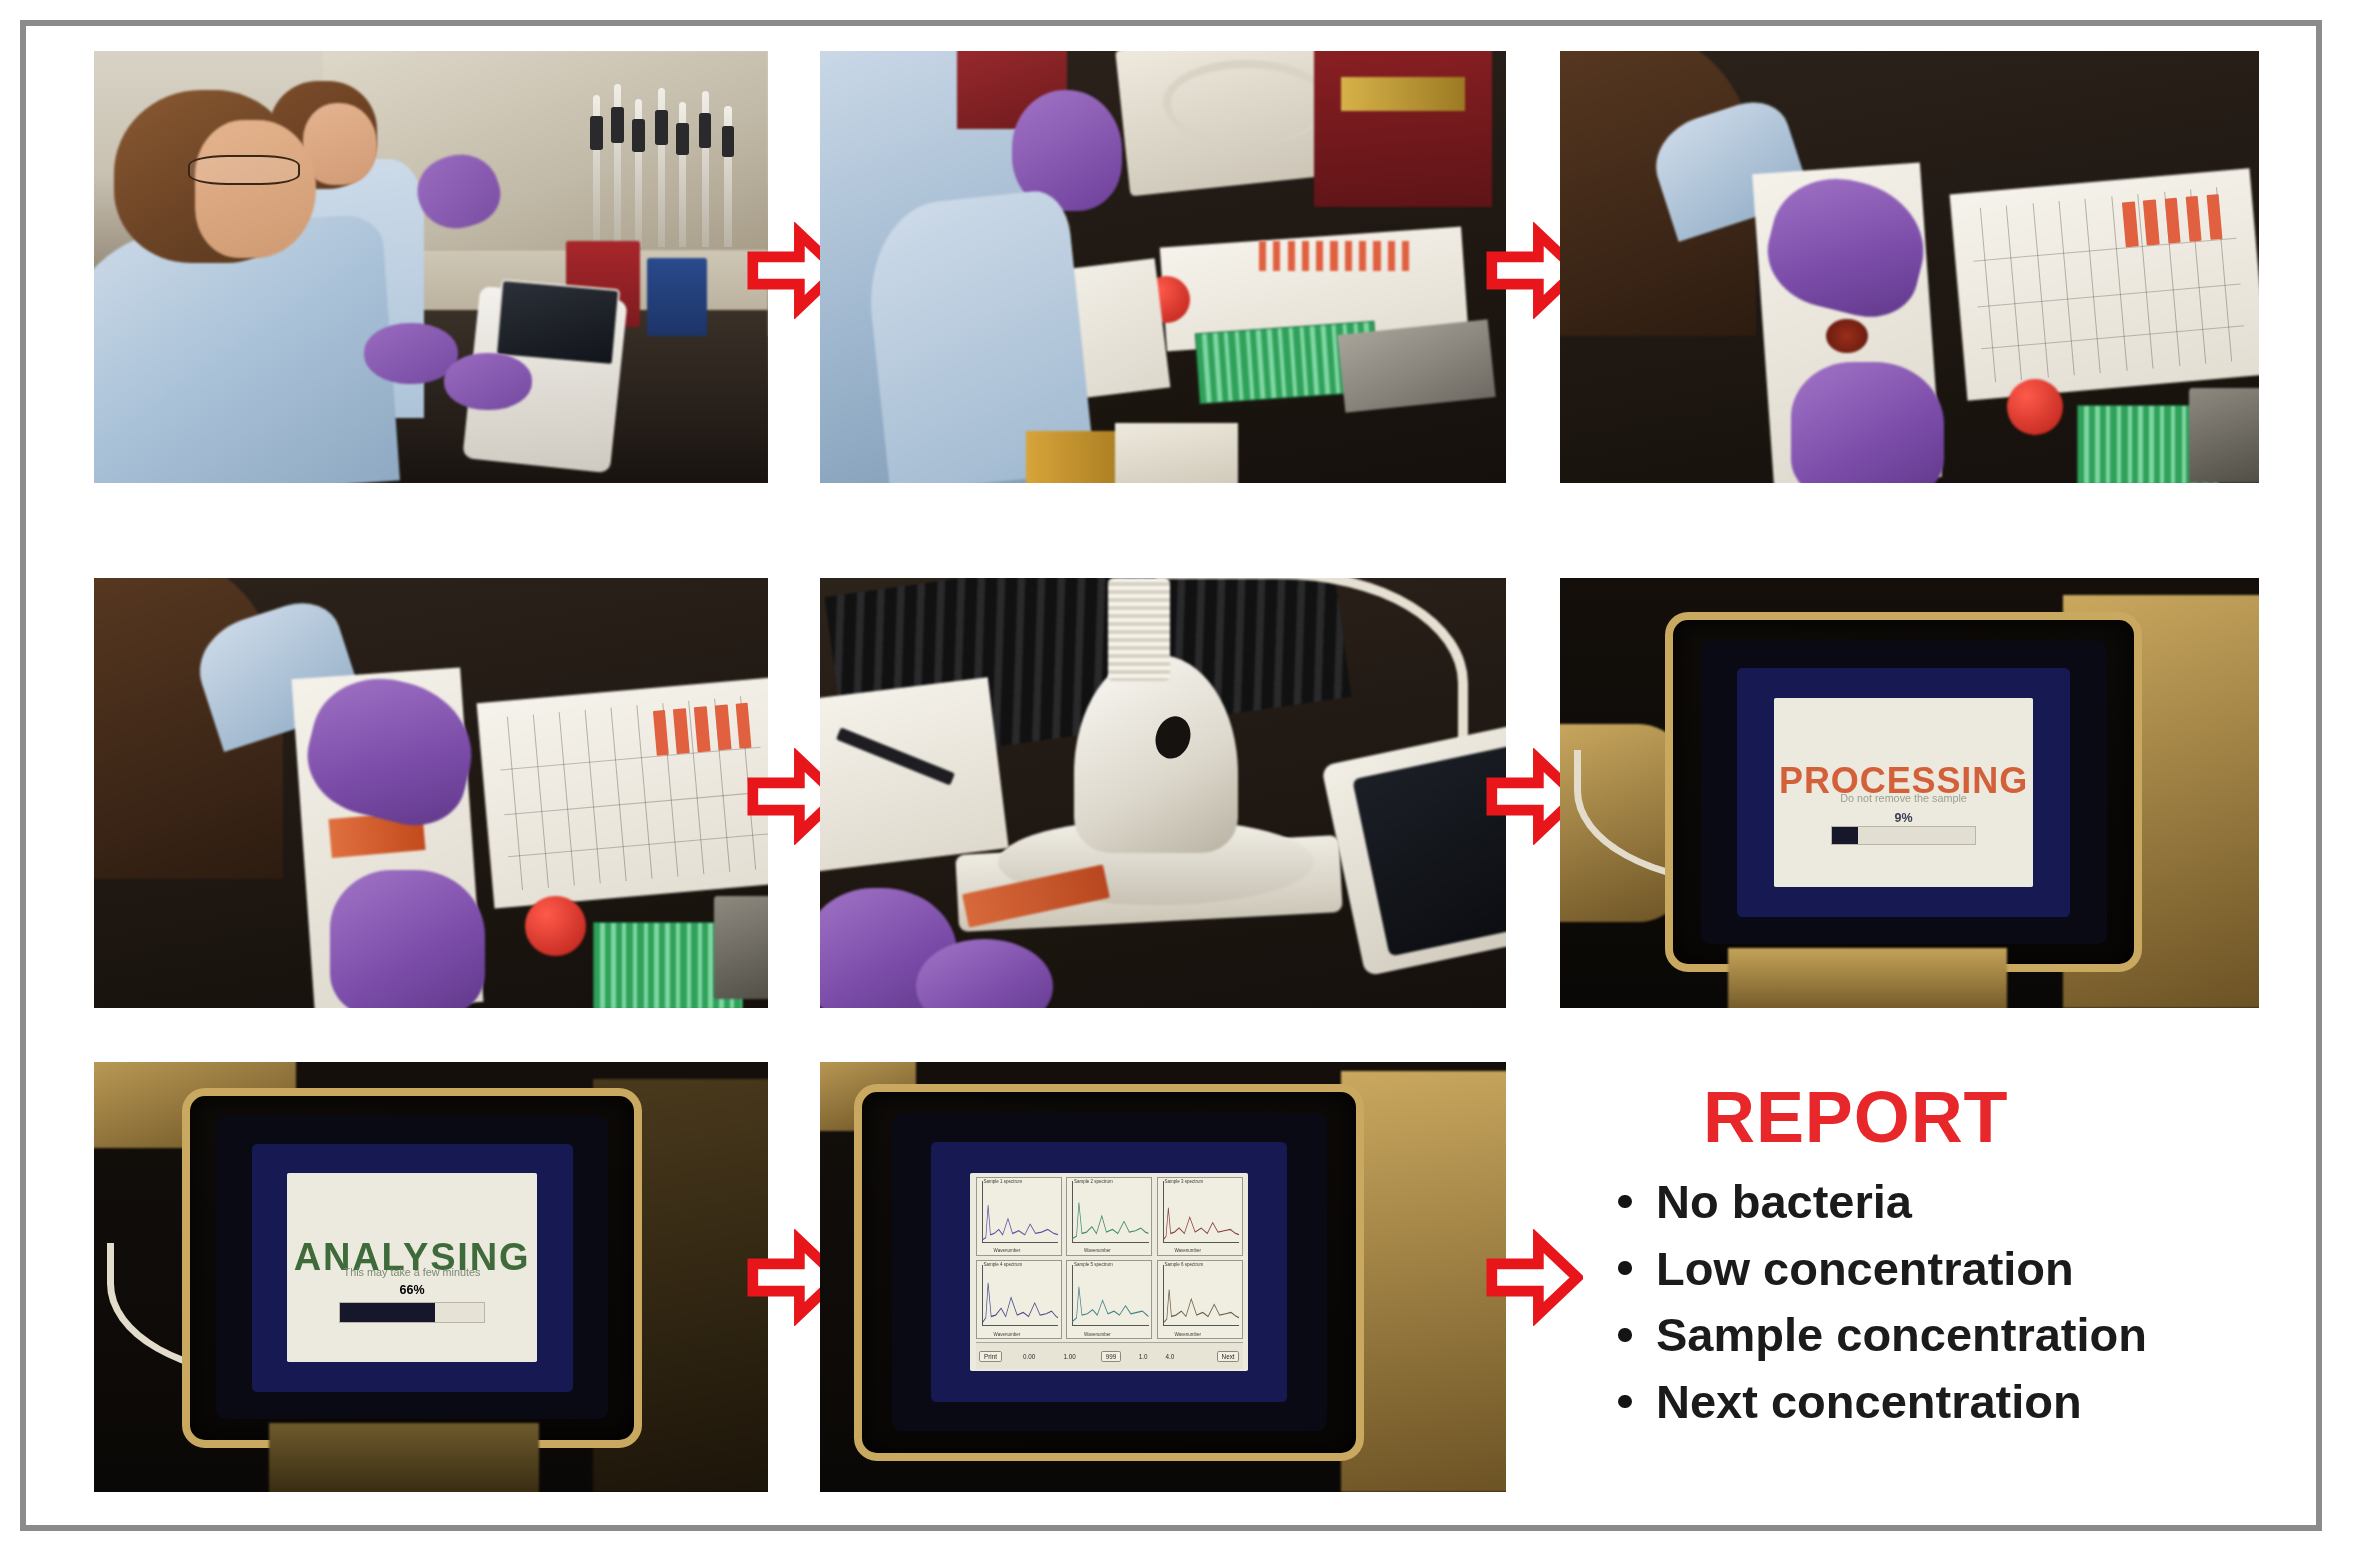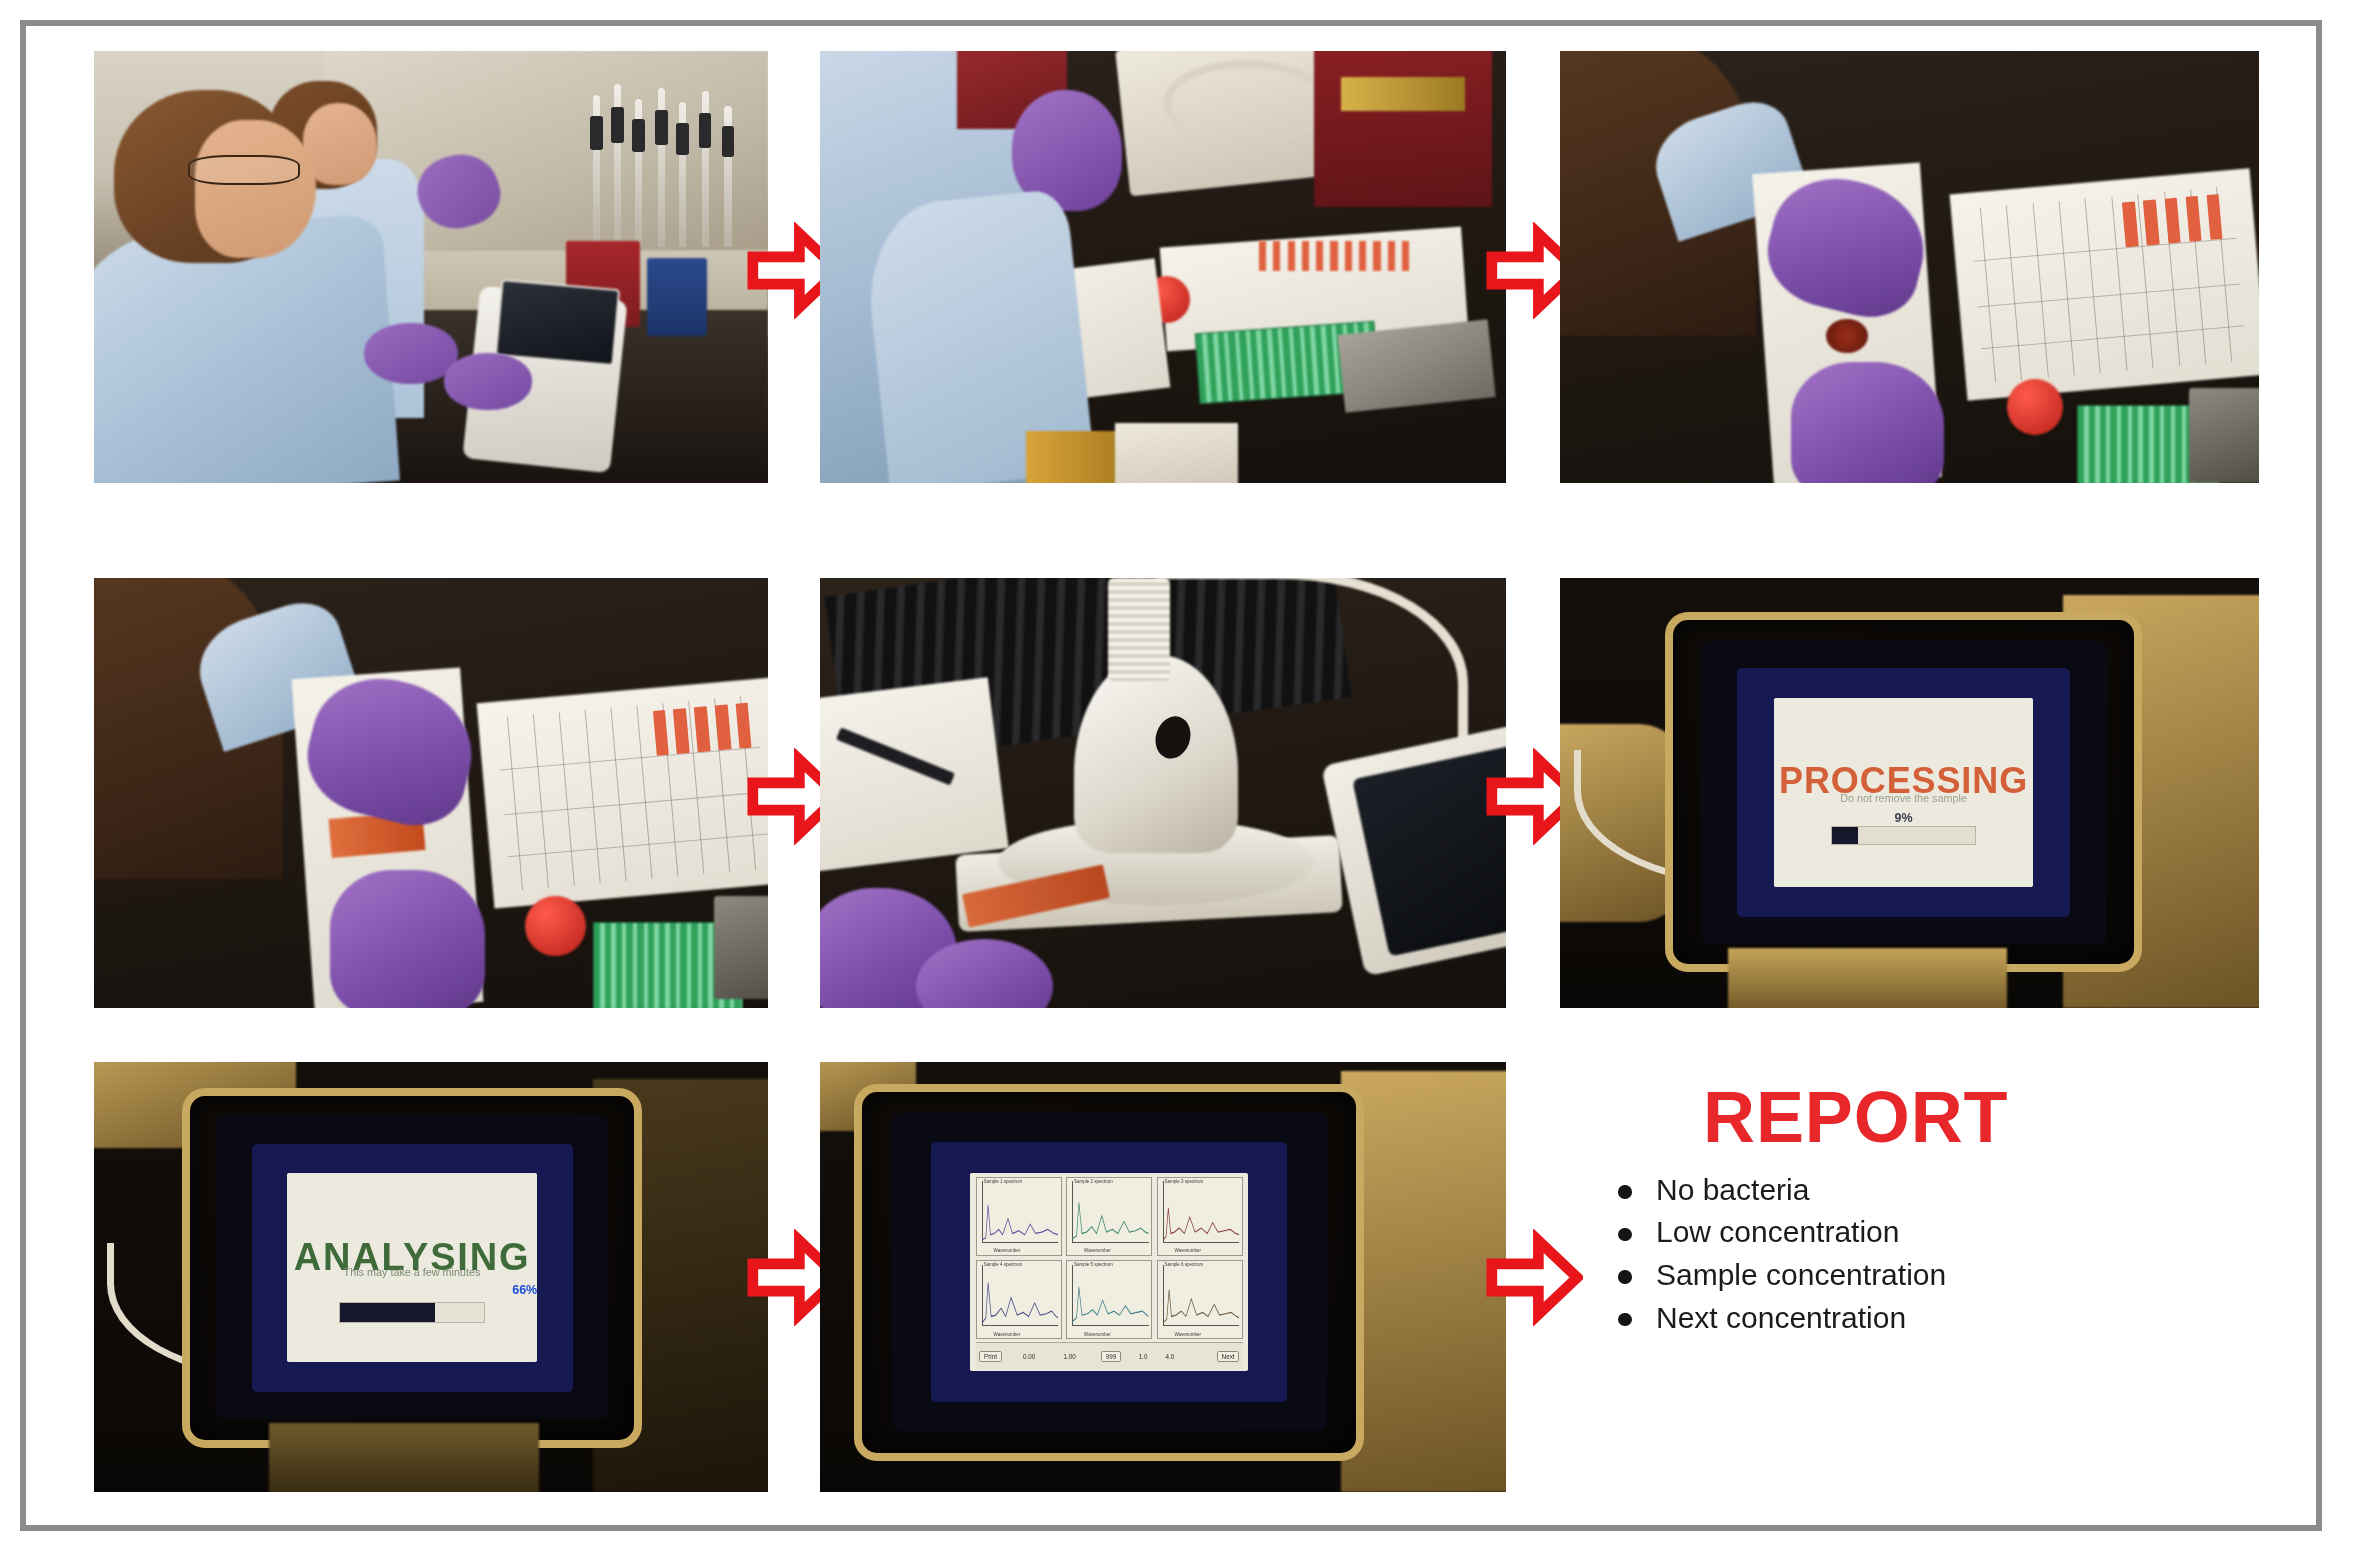--- a/index.html
+++ b/index.html
@@ -142,22 +142,22 @@
   .proc-pct{position:absolute;left:0;right:0;top:60%;text-align:center;
     color:#3c4055;font-size:12.5px;font-weight:bold;}
   .proc-barwrap{position:absolute;left:22%;right:22%;top:68%;height:9%;
     border:0.9px solid #b9b6a8;background:#e2dfd2;}
   .proc-bar{height:100%;background:#17172c;}
 
   .ana-title{position:absolute;left:0;right:0;top:33%;text-align:center;
     color:#3f6b3a;font-weight:bold;letter-spacing:1.8px;font-size:38px;}
   .ana-sub{position:absolute;left:0;right:0;top:49%;text-align:center;
     color:#7c8a74;font-size:10.8px;}
-  .ana-pct{position:absolute;left:0;right:0;top:58%;text-align:right;
-    color:#1d4ed8;font-size:12.5px;font-weight:bold;}
+  .ana-pct{position:absolute;left:0;right:0;top:58%;text-align:center;
+    color:#000000;font-size:12.5px;font-weight:bold;}
   .ana-barwrap{position:absolute;left:21%;right:21%;top:68%;height:10%;
     border:0.9px solid #b9b6a8;background:#e6e3d6;}
   .ana-bar{height:100%;background:#17172c;}
 
   
   .res-grid{position:absolute;left:2%;top:2%;right:2%;bottom:16%;
     display:grid;grid-template-columns:repeat(3,1fr);grid-template-rows:repeat(2,1fr);gap:4.5px;}
   .res-cell{position:relative;background:#f0eee1;border:0.9px solid #9b9889;overflow:hidden;}
   .res-cell .axl{position:absolute;left:6%;top:4%;bottom:16%;width:0.9px;background:#555;}
   .res-cell .axb{position:absolute;left:6%;right:3%;bottom:16%;height:0.9px;background:#555;}
@@ -174,22 +174,22 @@
   .report{
     position:absolute;
     color:#1b1b1b;
   }
   .report-title{
     color:#e8272b;font-weight:bold;font-size:72px;letter-spacing:0.9px;
     text-align:center;margin:0 0 10.8px 0;
   }
   .report-list{list-style:none;margin:0;padding:0;}
   .report-list li{
-    font-size:30px;line-height:1.42;white-space:nowrap;
-    padding-left:52px;position:relative;
+    font-size:47px;line-height:1.42;white-space:nowrap;
+    padding-left:52px;position:relative;font-weight:bold;
   }
   .report-list li::before{
     content:"";position:absolute;left:14.3px;top:.55em;
     width:13.4px;height:13.4px;border-radius:50%;background:#141414;
   }
 </style>
 </head>
 <body>
 
 <div id="figure">

